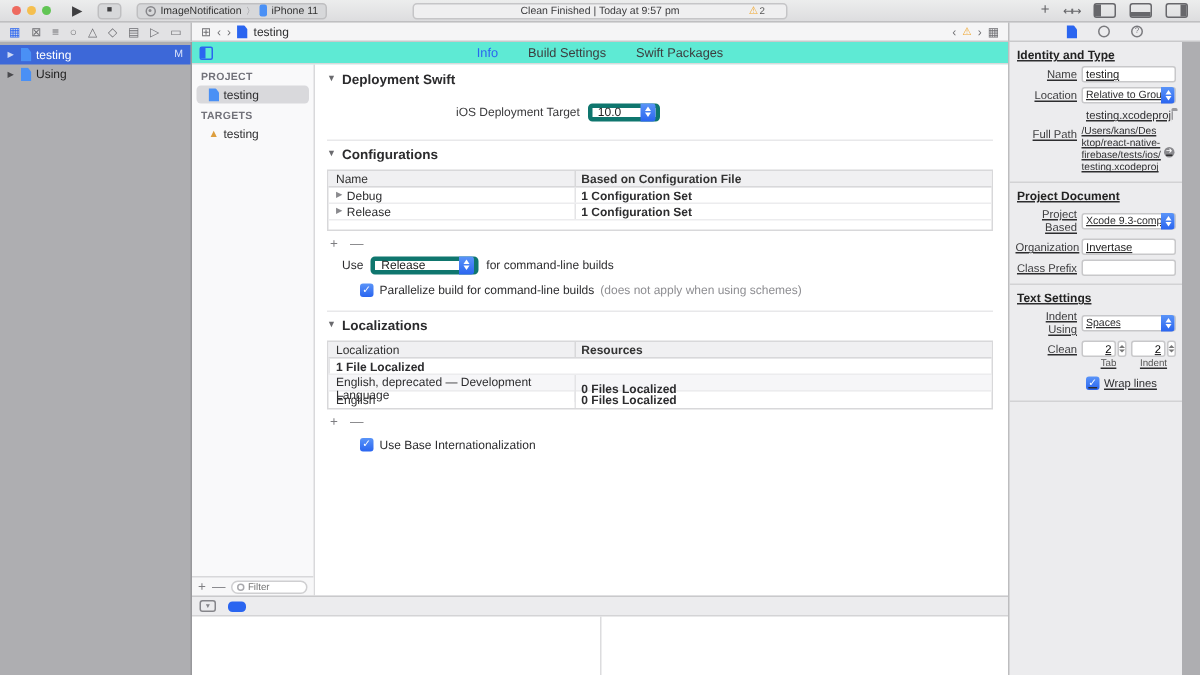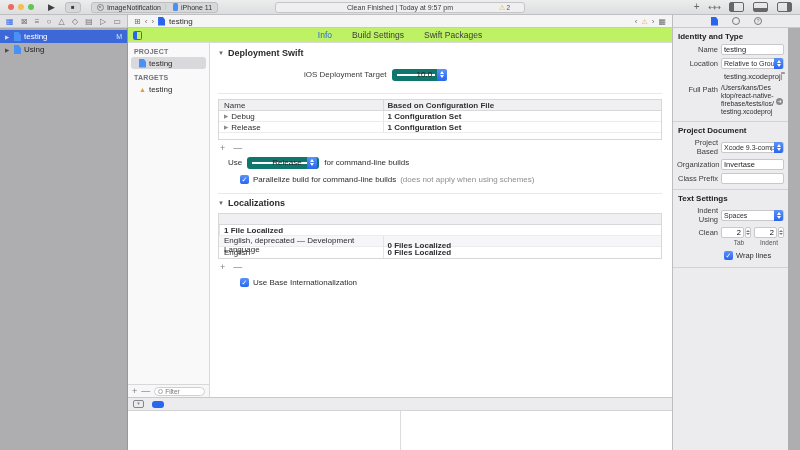--- a/index.html
+++ b/index.html
@@ -56,21 +56,21 @@
   .navigator { position:absolute; left:0; top:28px; width:128px; bottom:0; background:#aeaeb1; border-right:1px solid #98989b; padding-top:2px; }
   .nav-item { height:13px; display:flex; align-items:center; padding:0 5px; gap:3px; font-size:8px; color:#222; }
   .nav-item.selected { background:#3d68d8; color:#fff; }
   .nav-item .disc { font-size:5.5px; width:6px; color:#4a4a4e; }
   .nav-item.selected .disc { color:#cdd8f5; }
   .proj-ico { width:7px; height:9px; background:#4a90f5; clip-path:polygon(0 0,65% 0,100% 35%,100% 100%,0 100%); flex:none; }
   .nav-badge { margin-left:auto; font-size:7px; color:#dbe3fa; }
 
   
   .editor { position:absolute; left:128px; top:28px; width:544px; bottom:0; background:#fff; }
-  .tabs-row { position:absolute; left:0; top:0; right:0; height:15px; background:#bef264; border-bottom:1px solid #d9d9db;
+  .tabs-row { position:absolute; left:0; top:0; right:0; height:15px; background:#5eead4; border-bottom:1px solid #d9d9db;
     display:flex; align-items:center; justify-content:center; gap:20px; font-size:8.5px; }
   .tab { color:#3c3c3e; }
   .tab.active { color:#2a65f0; }
   .sidebar-toggle { position:absolute; left:5px; top:3px; width:9px; height:9px; border:1px solid #2a65f0; border-radius:1.5px; }
   .sidebar-toggle::after { content:""; position:absolute; left:0; top:0; bottom:0; width:3px; background:#2a65f0; }
 
   .editor-body { position:absolute; left:0; top:15px; right:0; bottom:53px; }
   .proj-sidebar { position:absolute; left:0; top:0; bottom:0; width:82px; background:#f9f9fa; border-right:1px solid #d9d9db; }
   .side-head { padding:5px 0 2px 6px; font-size:7px; font-weight:bold; color:#72727a; letter-spacing:.2px; }
   .side-item { height:12px; display:flex; align-items:center; gap:3px; margin:0 3px; padding-left:8px; font-size:8px; color:#2d2d2f; }
@@ -82,22 +82,22 @@
   .filter-field { flex:1; height:9px; background:#fff; border:1px solid #cfcfd1; border-radius:5px;
     display:flex; align-items:center; padding:0 3px; gap:2px; }
   .filter-field .fico { width:5px; height:5px; border:1px solid #a9a9ad; border-radius:50%; flex:none; }
   .filter-field input { border:none; outline:none; width:100%; font-size:6.5px; color:#333; background:transparent; font-family:inherit; }
 
   .content { position:absolute; left:82px; right:0; top:0; bottom:0; background:#fff; padding:4px 10px 0 8px; overflow:hidden; }
   .sec-head { display:flex; align-items:center; gap:4px; font-size:9px; font-weight:bold; color:#2b2b2d; height:11px; }
   .sec-head .disc { font-size:6px; color:#6a6a6e; font-weight:normal; }
   .dep-row { margin:10px 0 0 86px; display:flex; align-items:center; gap:5px; height:13px; }
   .dep-label { font-size:8px; color:#3a3a3c; }
-  .select { display:inline-flex; align-items:center; background:#fff; border:5px solid #0f766e; border-radius:3px;
-    height:12px; font-size:8px; color:#222; padding-left:20px; }
+  .select { display:inline-flex; align-items:center; background:#fff; border:3px solid #0f766e; border-radius:3px;
+    height:12px; font-size:8px; color:#222; padding-left:4px; }
   .select .val { padding-right:5px; }
   .dd { width:10px; height:12px; margin-left:auto; background:linear-gradient(#5a94f8,#2a65f0); border-radius:0 2px 2px 0;
     display:flex; flex-direction:column; align-items:center; justify-content:center; flex:none; }
   .dd i { display:block; width:0; height:0; border-left:2.5px solid transparent; border-right:2.5px solid transparent; }
   .dd i.up { border-bottom:3px solid #fff; margin-bottom:1px; }
   .dd i.down { border-top:3px solid #fff; }
   .divider { border-top:1px solid #e8e8ea; margin-top:12px; }
   .xtable { margin-top:5px; border:1px solid #d8d8da; }
   .trow { display:grid; grid-template-columns:37% 63%; height:11px; align-items:center; font-size:8px; border-bottom:1px solid #ececee; }
   .trow:last-child { border-bottom:none; }
@@ -118,21 +118,21 @@
   
   .debug-bar { position:absolute; left:0; right:0; bottom:40px; height:13px; background:#ececee; border-top:1px solid #c9c9cb;
     display:flex; align-items:center; padding-left:5px; gap:8px; }
   .dbg-toggle { width:11px; height:8px; border:1px solid #85858a; border-radius:2px; font-size:4.5px; color:#85858a;
     display:flex; align-items:center; justify-content:center; line-height:4px; }
   .dbg-filter { width:12px; height:7px; background:#2a65f0; border-radius:3px; }
   .debug-area { position:absolute; left:0; right:0; bottom:0; height:40px; background:#fff; border-top:1px solid #d4d4d6; }
   .debug-area .vdiv { position:absolute; left:50%; top:0; bottom:0; width:1px; background:#dcdcde; }
 
   
-  .inspector { position:absolute; left:672px; top:28px; width:116px; bottom:0; background:#ececee; border-left:1px solid #bdbdbf; font-size:7.5px; }
+  .inspector { position:absolute; left:672px; top:28px; width:116px; bottom:0; background:#ececee; border-left:1px solid #bdbdbf; font-size:7.5px;text-decoration:underline; }
   .insp-section { padding:2px 4px 5px; border-bottom:1px solid #d2d2d4; }
   .insp-title { font-weight:bold; font-size:8px; color:#222; margin:2px 0 2px 1px; }
   .irow { display:flex; align-items:center; margin-top:3px; }
   .ilbl { width:44px; text-align:right; padding-right:3px; color:#3c3c3e; flex:none; font-size:7.5px; }
   .ifield { flex:1; height:11px; background:#fff; border:1px solid #c8c8ca; border-radius:2px; font-size:7.5px;
     color:#222; padding:0 2px; display:flex; align-items:center; min-width:0; }
   input.ifield { outline:none; font-family:inherit; width:100%; }
   .iselect { flex:1; display:flex; align-items:center; background:#fff; border:1px solid #c8c8ca; border-radius:2px;
     height:11px; padding-left:2px; min-width:0; }
   .iselect .val { white-space:nowrap; overflow:hidden; font-size:7px; }
@@ -277,20 +277,24 @@
           <span class="val">10.0</span>
           <span class="dd">
               <i class="up"></i>
               <i class="down"></i>
             </span>
         </span>
       </div>
 
       <div class="divider"></div>
 
+      <div class="sec-head" style="margin-top:3px">
+        <span class="disc">▼</span>
+        <span>Configurations</span>
+      </div>
       <div class="xtable">
         <div class="trow head">
           <span class="c1">Name</span>
           <span class="c2">Based on Configuration File</span>
         </div>
         <div class="trow">
           <span class="c1">
             <span class="disc">▶</span>
             <span>Debug</span>
           </span>
@@ -327,20 +331,22 @@
       </div>
 
       <div class="divider" style="margin-top:9px"></div>
 
       <div class="sec-head" style="margin-top:3px">
         <span class="disc">▼</span>
         <span>Localizations</span>
       </div>
       <div class="xtable">
         <div class="trow head">
+          <span class="c1">Localization</span>
+          <span class="c2">Resources</span>
         </div>
         <div class="trow">
           <span class="c2">1 File Localized</span>
         </div>
         <div class="trow alt">
           <span class="c1">English, deprecated — Development Language</span>
           <span class="c2">0 Files Localized</span>
         </div>
         <div class="trow">
           <span class="c1">English</span>

